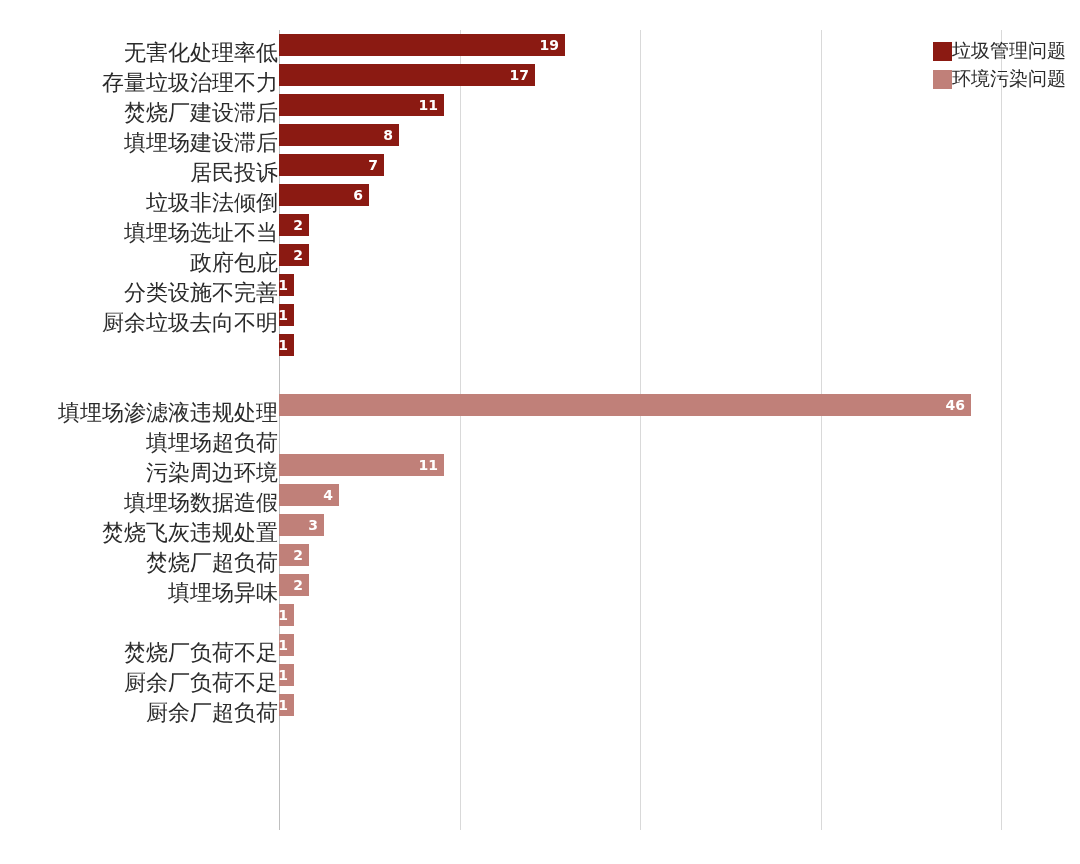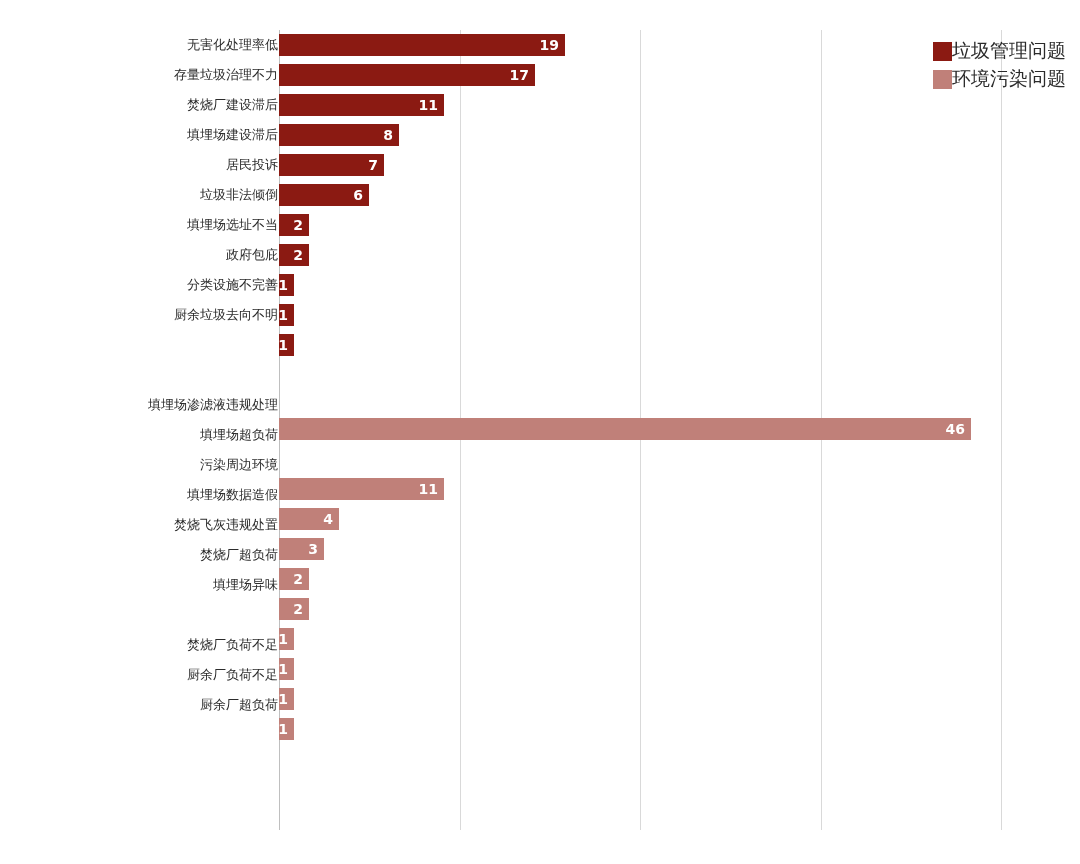--- a/index.html
+++ b/index.html
@@ -46,37 +46,37 @@
   
   .row {
     position: absolute;
     left: 0;
     right: 0;
     height: 30px;
   }
   .row-label {
     position: absolute;
     right: 100%;
-    top: 0;
+    top: 8px;
     height: 30px;
     line-height: 30px;
     padding-right: 1px;
     white-space: nowrap;
-    font-size: 13px;
+    font-size: 22px;
     color: #2b2b2b;
     text-align: right;
   }
   .bar {
     position: absolute;
     left: 0;
     top: 4px;
     height: 22px;
   }
   .bar.group-a { background: #8b1a12; }
-  .bar.group-b { background: #c08079; margin-top: 24px; }
+  .bar.group-b { background: #c08079; }
   .bar-value {
     position: absolute;
     right: 6px;
     top: 0;
     height: 22px;
     line-height: 22px;
     font-size: 14px;
     color: #ffffff;
     font-weight: 600;
   }

